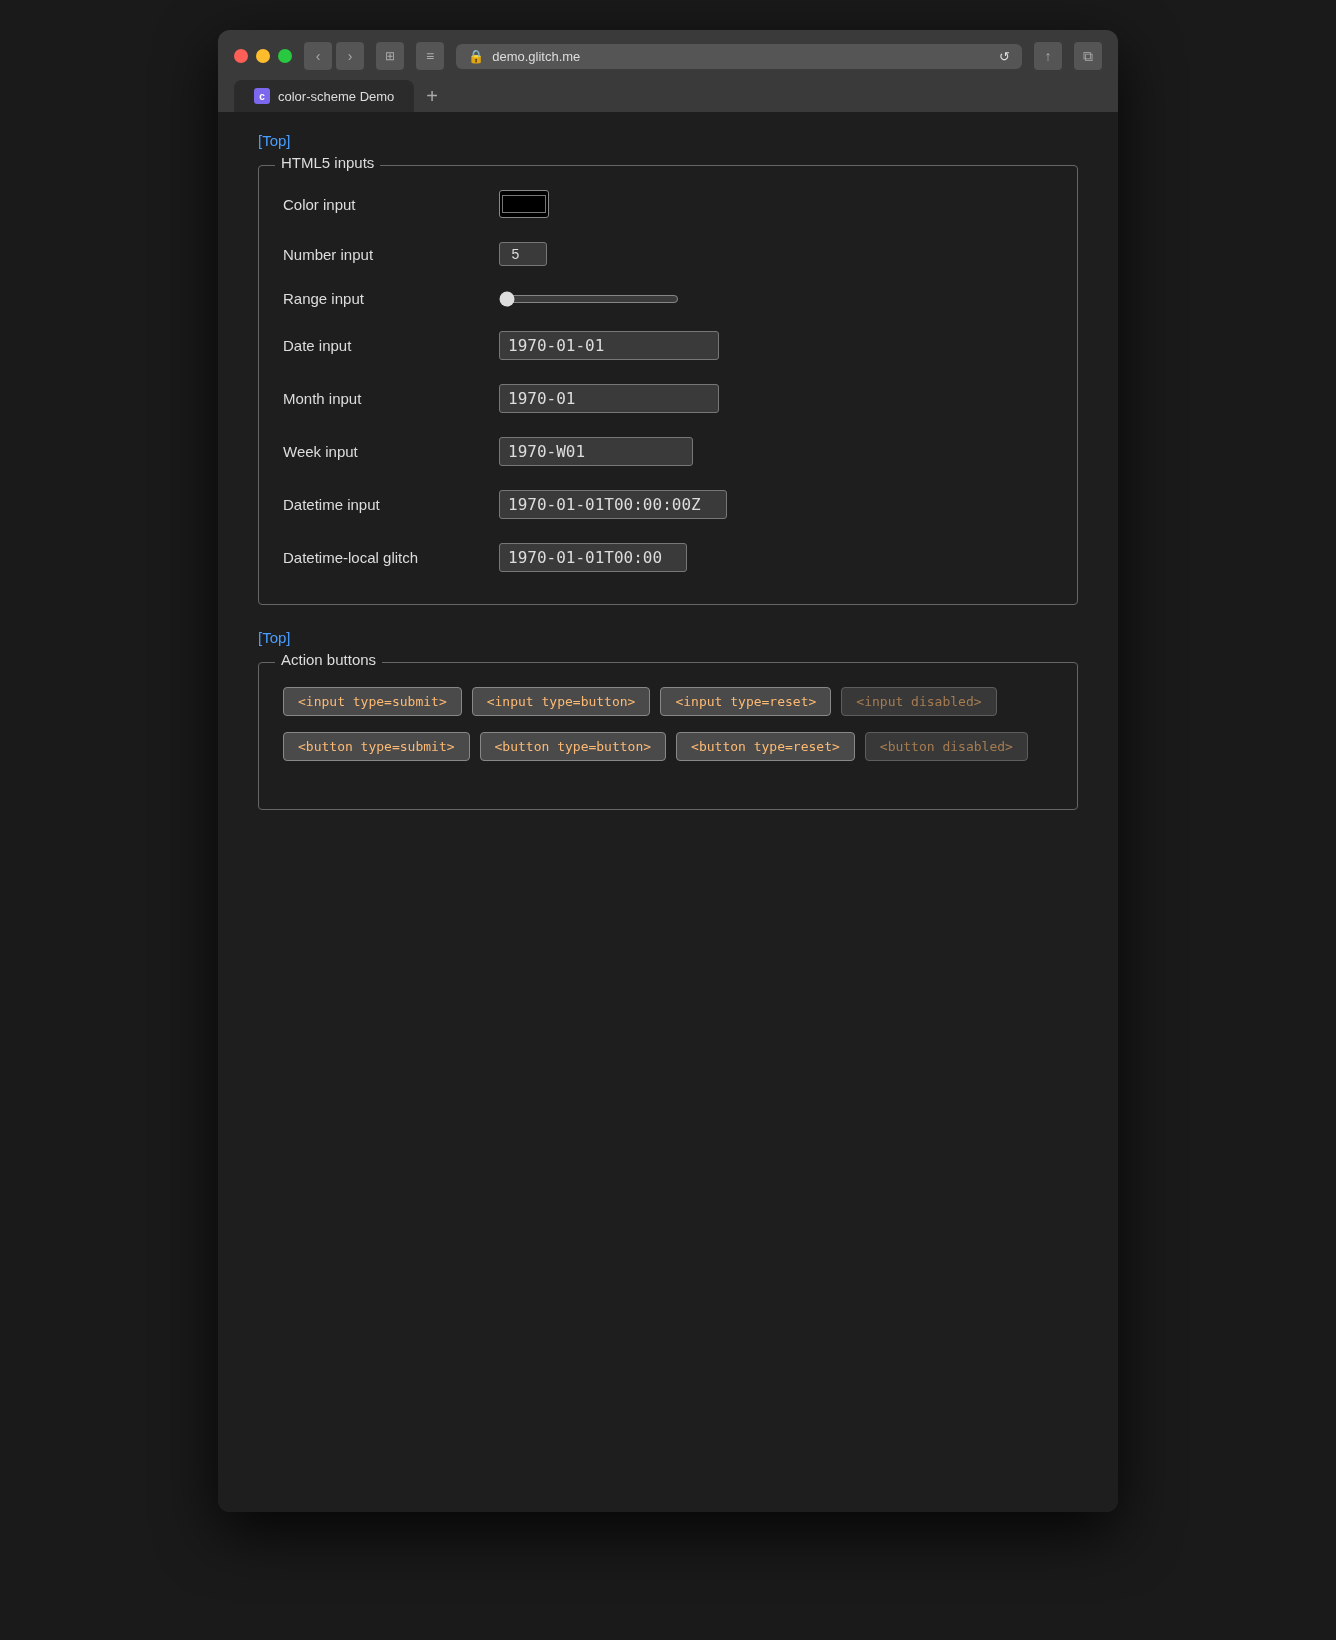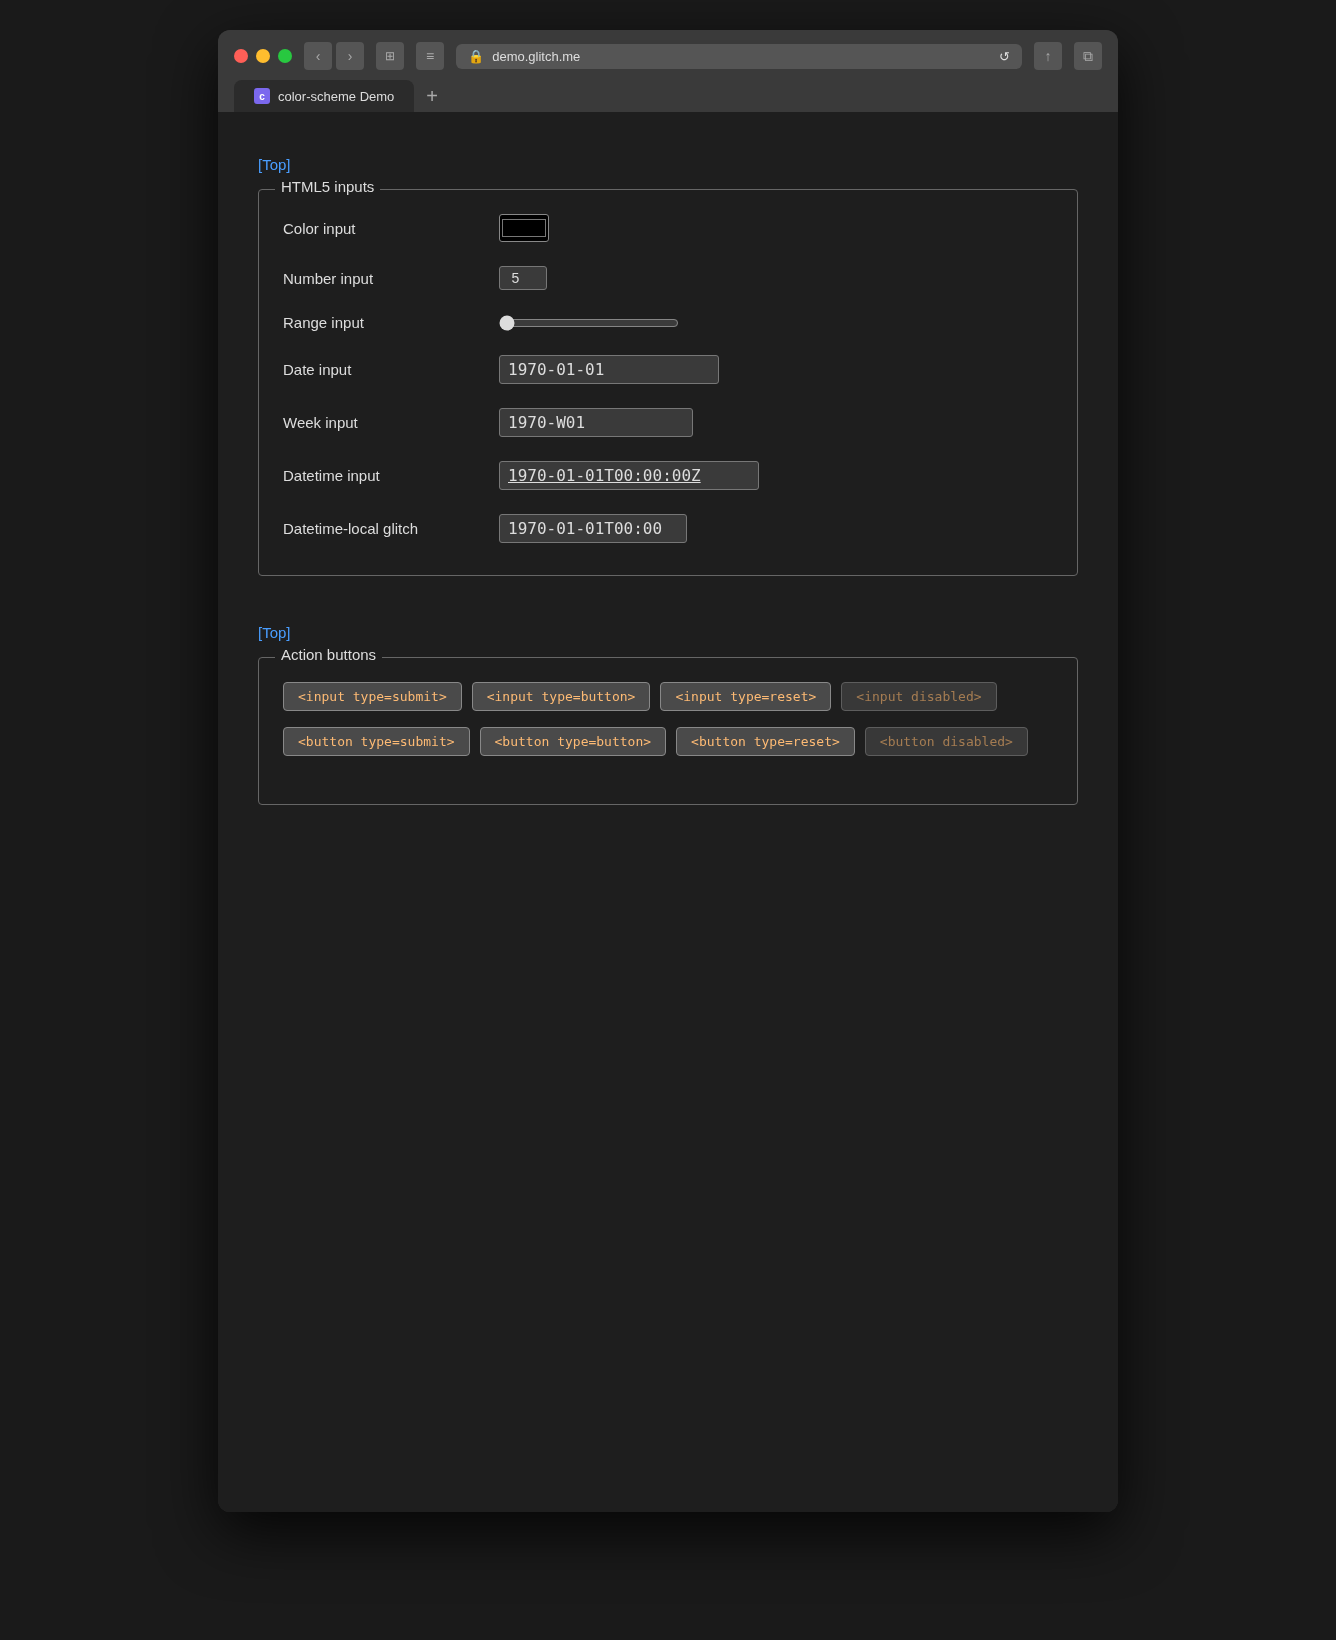--- a/index.html
+++ b/index.html
@@ -152,21 +152,20 @@
       min-height: 1400px;
       color: #ddd;
     }
 
     .top-link {
       color: #4a9eff;
       text-decoration: none;
       font-size: 15px;
       display: inline-block;
       margin-bottom: 16px;
-      margin-top: 24px;
     }
 
     .section-box {
       border: 1px solid #666;
       border-radius: 4px;
       padding: 24px 24px 32px;
       margin-bottom: 24px;
       position: relative;
     }
 
@@ -239,21 +238,21 @@
       border-radius: 3px;
       color: #ddd;
       font-size: 16px;
       padding: 4px 8px;
       font-family: monospace;
     }
 
     .date-input { width: 220px; }
     .month-input { width: 220px; }
     .week-input { width: 194px; }
-    .datetime-input { width: 260px; text-decoration: underline; }
+    .datetime-input { width: 228px; }
     .datetime-local-input { width: 188px; }
 
     
     .button-group {
       display: flex;
       flex-wrap: wrap;
       gap: 10px;
       margin-bottom: 16px;
     }
 
@@ -332,20 +331,24 @@
       <div class="input-row">
         <label class="input-label">Range input</label>
         <input type="range" class="range-input" min="0" max="100" value="0" style="">
       </div>
 
       <div class="input-row">
         <label class="input-label">Date input</label>
         <input type="text" class="text-input date-input" value="1970-01-01" style="">
       </div>
 
+      <div class="input-row">
+        <label class="input-label">Month input</label>
+        <input type="text" class="text-input month-input" value="1970-01" style="">
+      </div>
 
       <div class="input-row">
         <label class="input-label">Week input</label>
         <input type="text" class="text-input week-input" value="1970-W01" style="">
       </div>
 
       <div class="input-row">
         <label class="input-label">Datetime input</label>
         <input type="text" class="text-input datetime-input" value="1970-01-01T00:00:00Z" style="">
       </div>

